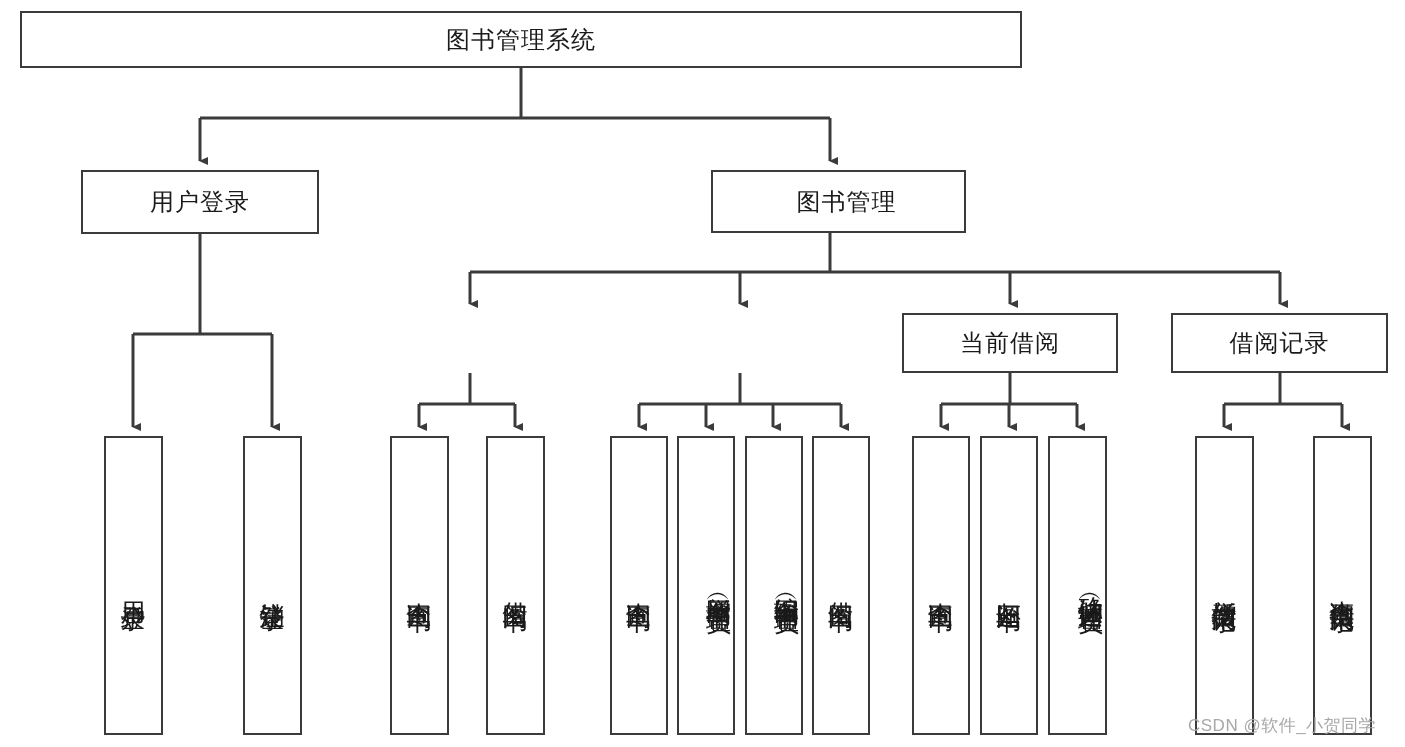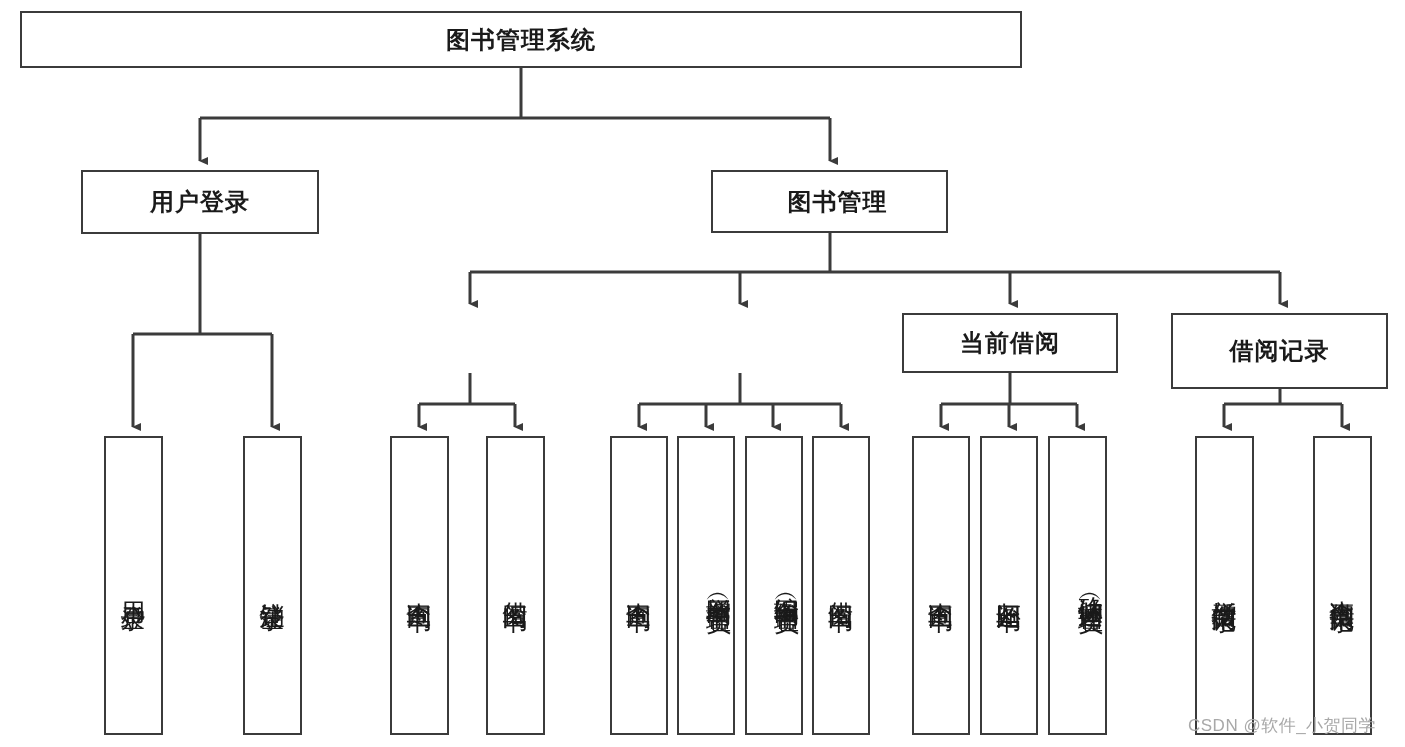--- a/index.html
+++ b/index.html
@@ -33,21 +33,20 @@
     background: #ffffff;
     display: flex;
     align-items: center;
     justify-content: center;
     color: #1a1a1a;
   }
   .node-h {
     font-size: 24px;
     letter-spacing: 1px;
     white-space: nowrap;
-    font-weight: bold;
   }
   .node-v {
     writing-mode: vertical-rl;
     text-orientation: upright;
     font-size: 25px;
     line-height: 1.12;
     letter-spacing: 2px;
     padding: 6px 0;
     align-items: flex-start;
     justify-content: center;
@@ -133,31 +132,31 @@
   </svg>
 
   <div class="node-box node-h" style="left:20px; top:11px; width:1002px; height:57px;">
     <span>图书管理系统</span>
   </div>
 
   <div class="node-box node-h" style="left:81px; top:170px; width:238px; height:64px;">
     <span>用户登录</span>
   </div>
 
-  <div class="node-box node-h" style="left:711px; top:170px; width:237px; height:63px;padding-left:16px;">
+  <div class="node-box node-h" style="left:711px; top:170px; width:255px; height:63px;padding-left:16px;">
     <span>图书管理</span>
   </div>
 
 
 
   <div class="node-box node-h" style="left:902px; top:313px; width:216px; height:60px;">
     <span>当前借阅</span>
   </div>
 
-  <div class="node-box node-h" style="left:1171px; top:313px; width:217px; height:76px;">
+  <div class="node-box node-h" style="left:1171px; top:313px; width:217px; height:60px;">
     <span>借阅记录</span>
   </div>
 
   <div class="node-box node-v leaf-tall" style="left:104px; top:436px; width:59px; height:299px;">
     <span>用户登录</span>
   </div>
 
   <div class="node-box node-v leaf-tall" style="left:243px; top:436px; width:59px; height:299px;">
     <span>注销登录</span>
   </div>

